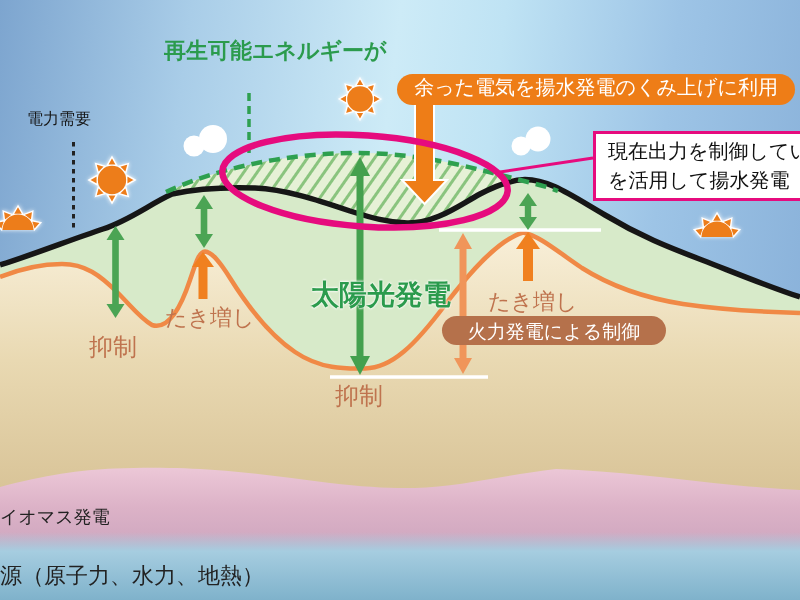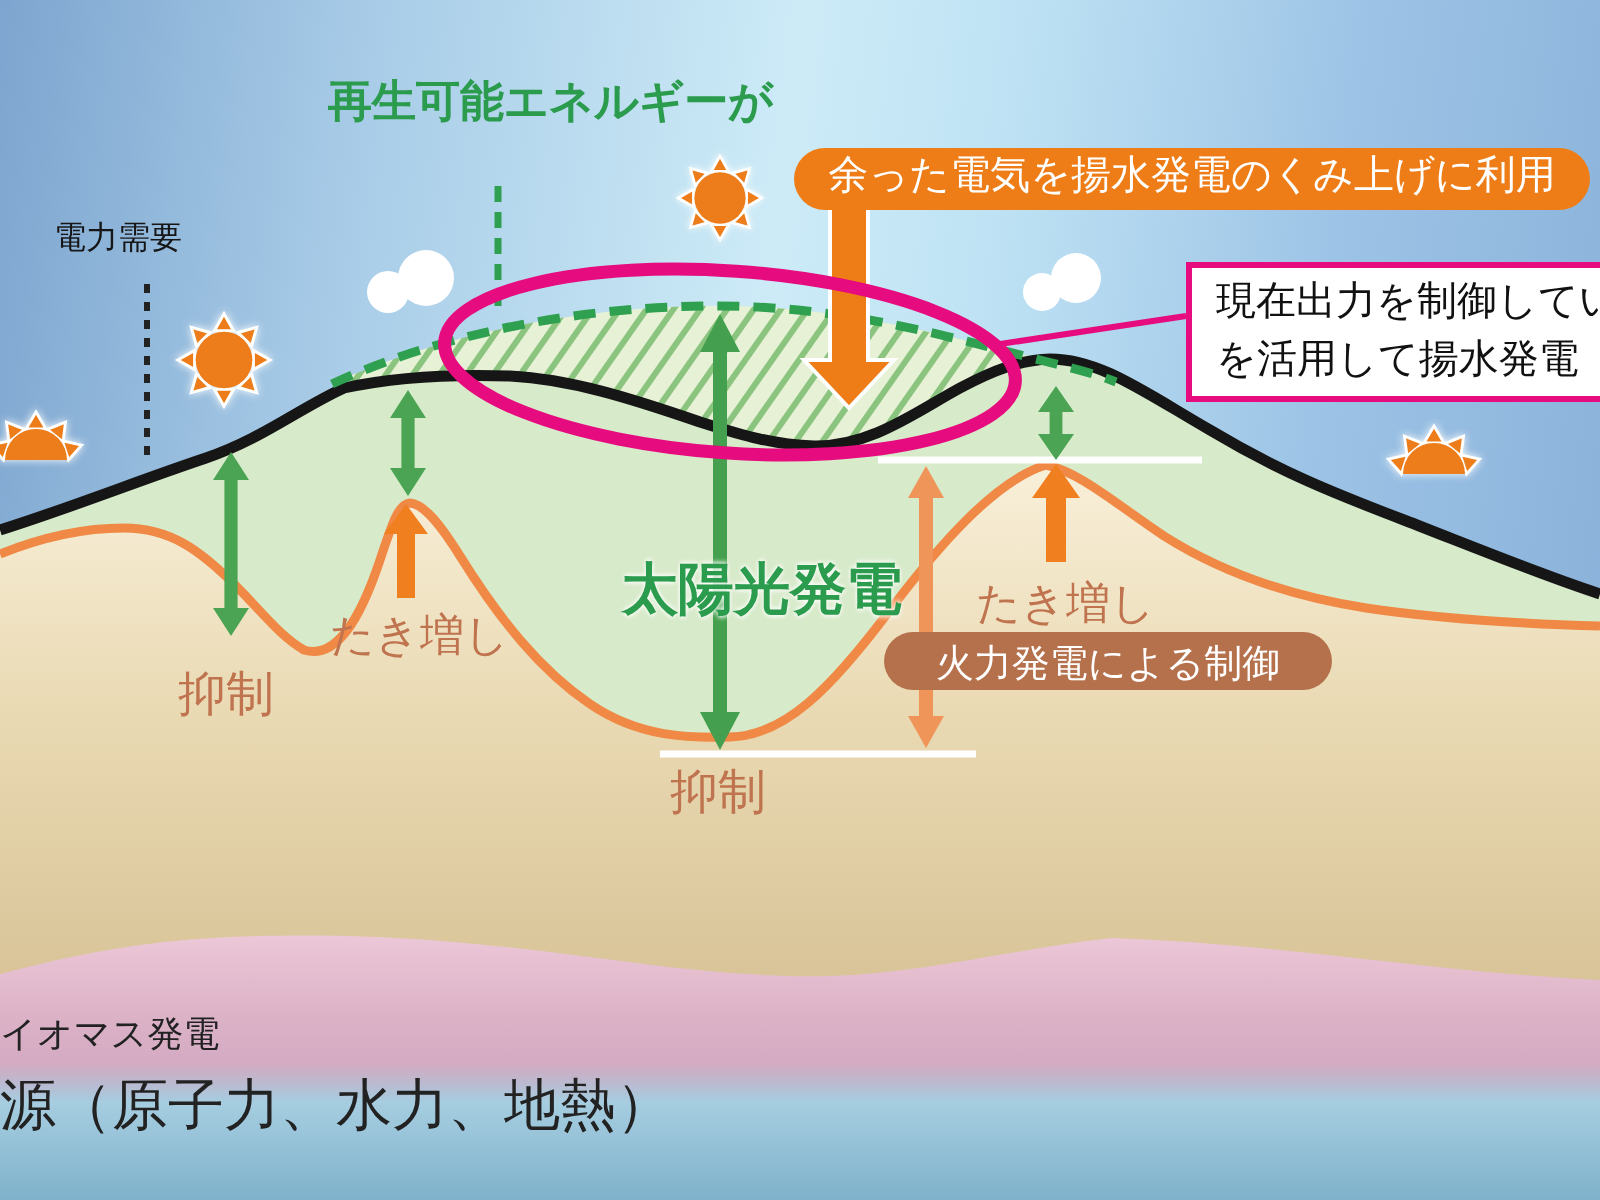--- a/index.html
+++ b/index.html
@@ -29,21 +29,21 @@
   .lbl-suppress1{left:89px;top:331px;font-size:24px;}
   .lbl-increase1{left:165px;top:303px;font-size:22px;}
   .lbl-suppress2{left:335px;top:380px;font-size:24px;}
   .lbl-increase2{left:488px;top:287px;font-size:22px;}
   .box-thermal{
     position:absolute;left:442px;top:316px;width:224px;height:29px;
     background:#b5714b;border-radius:15px;color:#ffffff;font-size:19px;font-weight:500;
     display:flex;align-items:flex-end;justify-content:center;white-space:nowrap;
   }
   .lbl-biomass{left:0px;top:505px;font-size:18px;color:#222;}
-  .lbl-baseload{left:0px;top:534px;font-size:28px;color:#222;}
+  .lbl-baseload{left:0px;top:561px;font-size:22px;color:#222;}
   .sun{filter:drop-shadow(0 0 2px rgba(255,255,255,.95));}
 </style>
 </head>
 <body>
 
 <div class="stage">
 
   <svg width="800" height="600" viewBox="0 0 800 600">
     <defs>
       <pattern id="hatch" width="11" height="11" patternUnits="userSpaceOnUse" patternTransform="rotate(35)">

